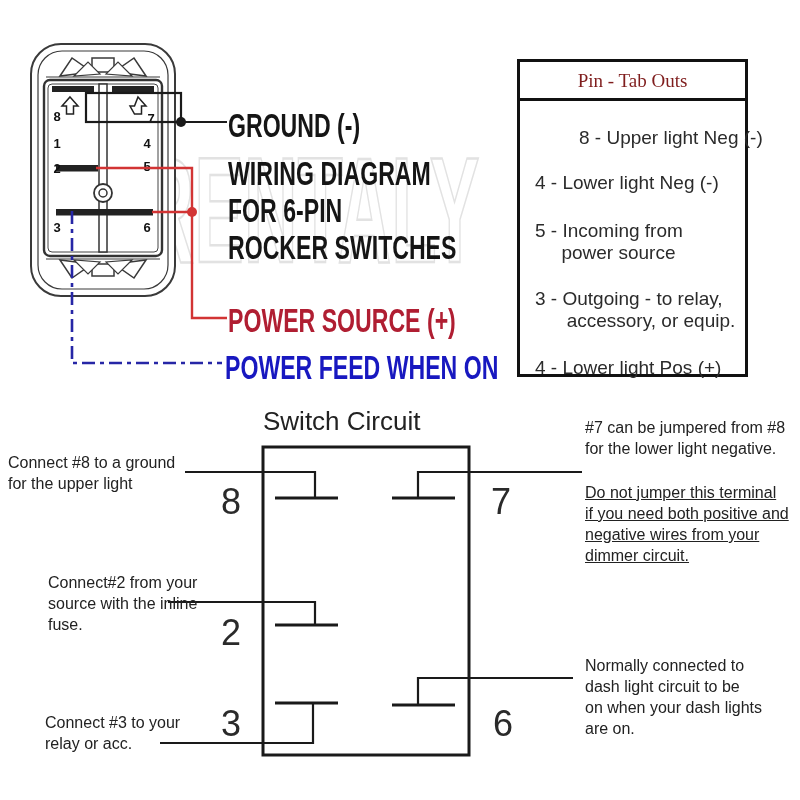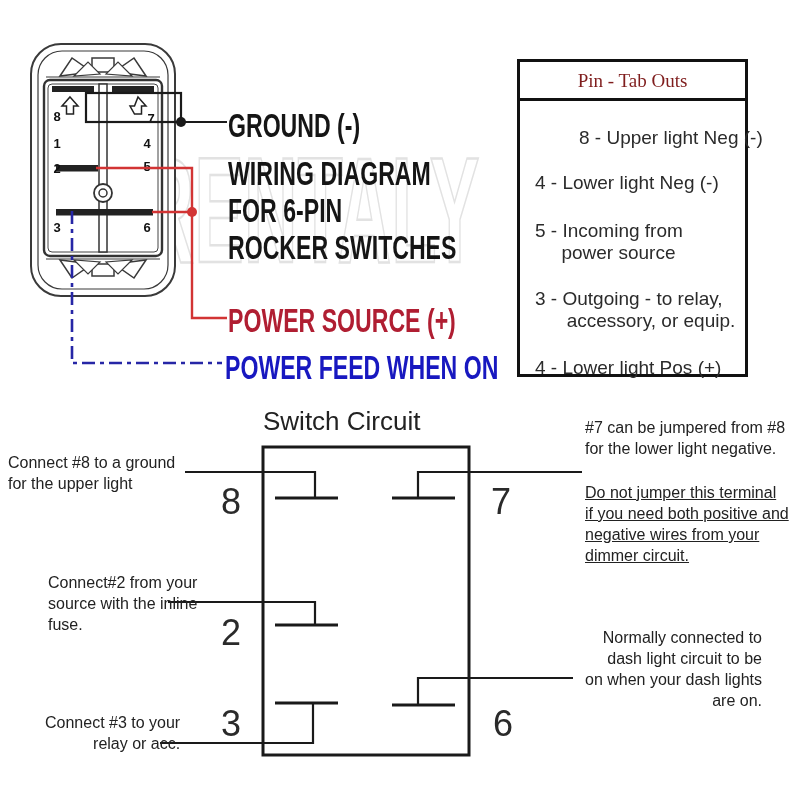--- a/index.html
+++ b/index.html
@@ -128,26 +128,26 @@
   <div class="abs pinnum" style="left:484px;top:481px;">7</div>
   <div class="abs pinnum" style="left:214px;top:612px;">2</div>
   <div class="abs pinnum" style="left:214px;top:703px;">3</div>
   <div class="abs pinnum" style="left:486px;top:703px;">6</div>
 
   <div class="abs note" style="left:8px;top:452px;">Connect #8 to a ground
 for the upper light</div>
   <div class="abs note" style="left:8px;top:572px;margin-left:40px;">Connect#2 from your
 source with the inline
 fuse.</div>
-  <div class="abs note" style="left:45px;top:712px;text-align:right;">Connect #3 to your
+  <div class="abs note" style="left:45px;top:712px;">Connect #3 to your
 relay or acc.</div>
   <div class="abs note" style="left:585px;top:417px;">#7 can be jumpered from #8
 for the lower light negative.</div>
   <div class="abs note" style="left:585px;top:482px;text-decoration:underline;">Do not jumper this terminal
 if you need both positive and
 negative wires from your
 dimmer circuit.</div>
-  <div class="abs note" style="left:585px;top:627px;text-align:right;">Normally connected to
+  <div class="abs note" style="left:585px;top:655px;">Normally connected to
 dash light circuit to be
 on when your dash lights
 are on.</div>
 
 </div>
 
 </body></html>

